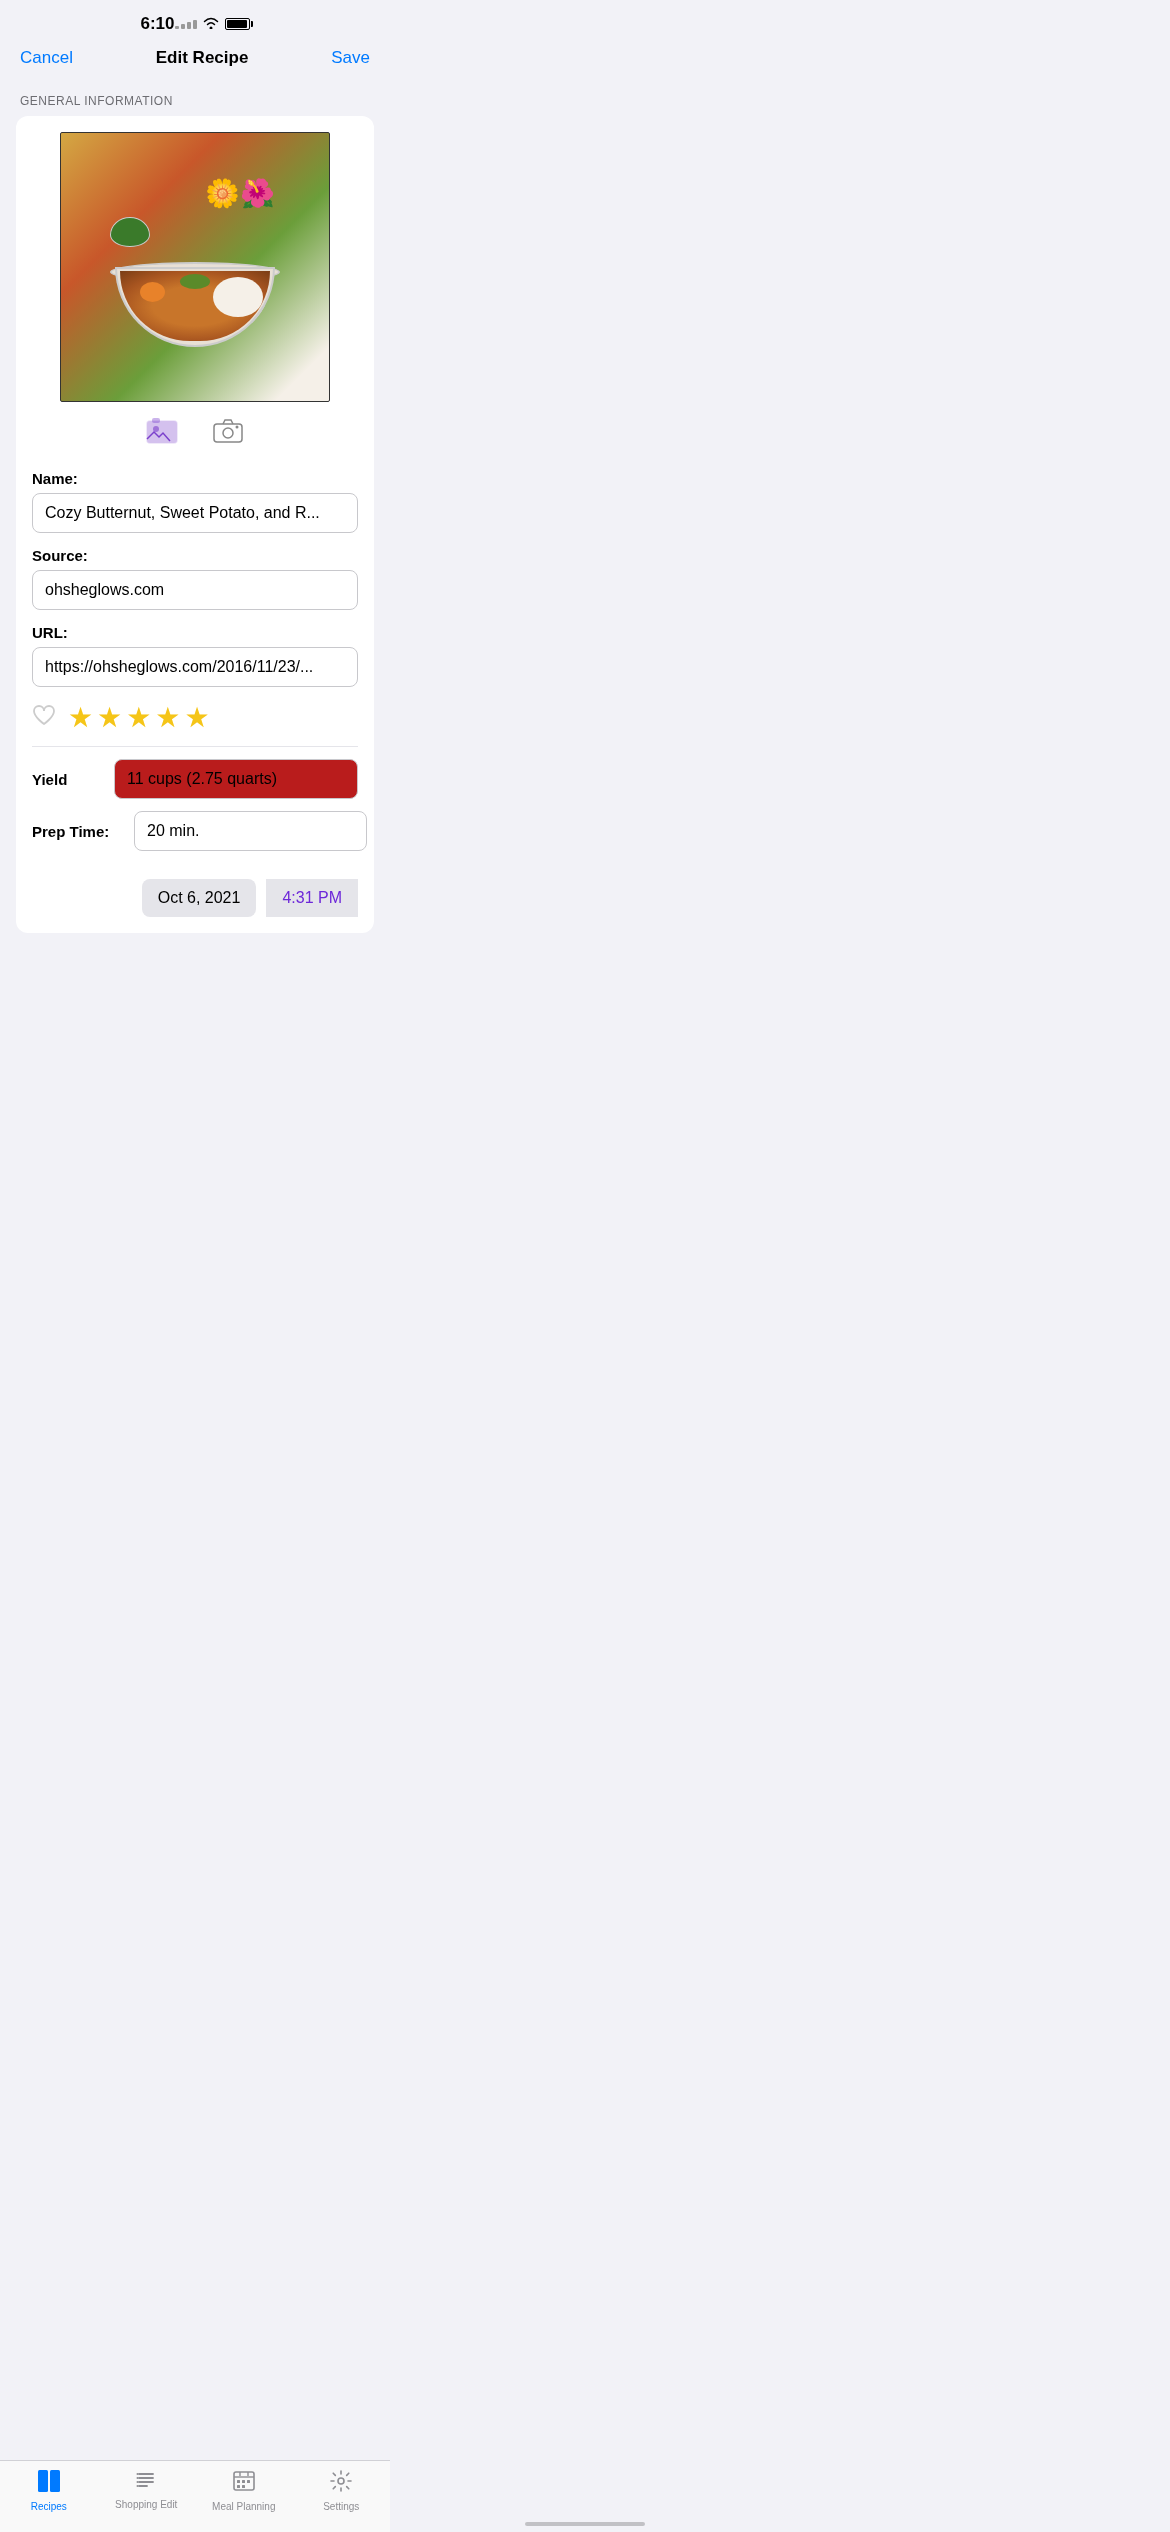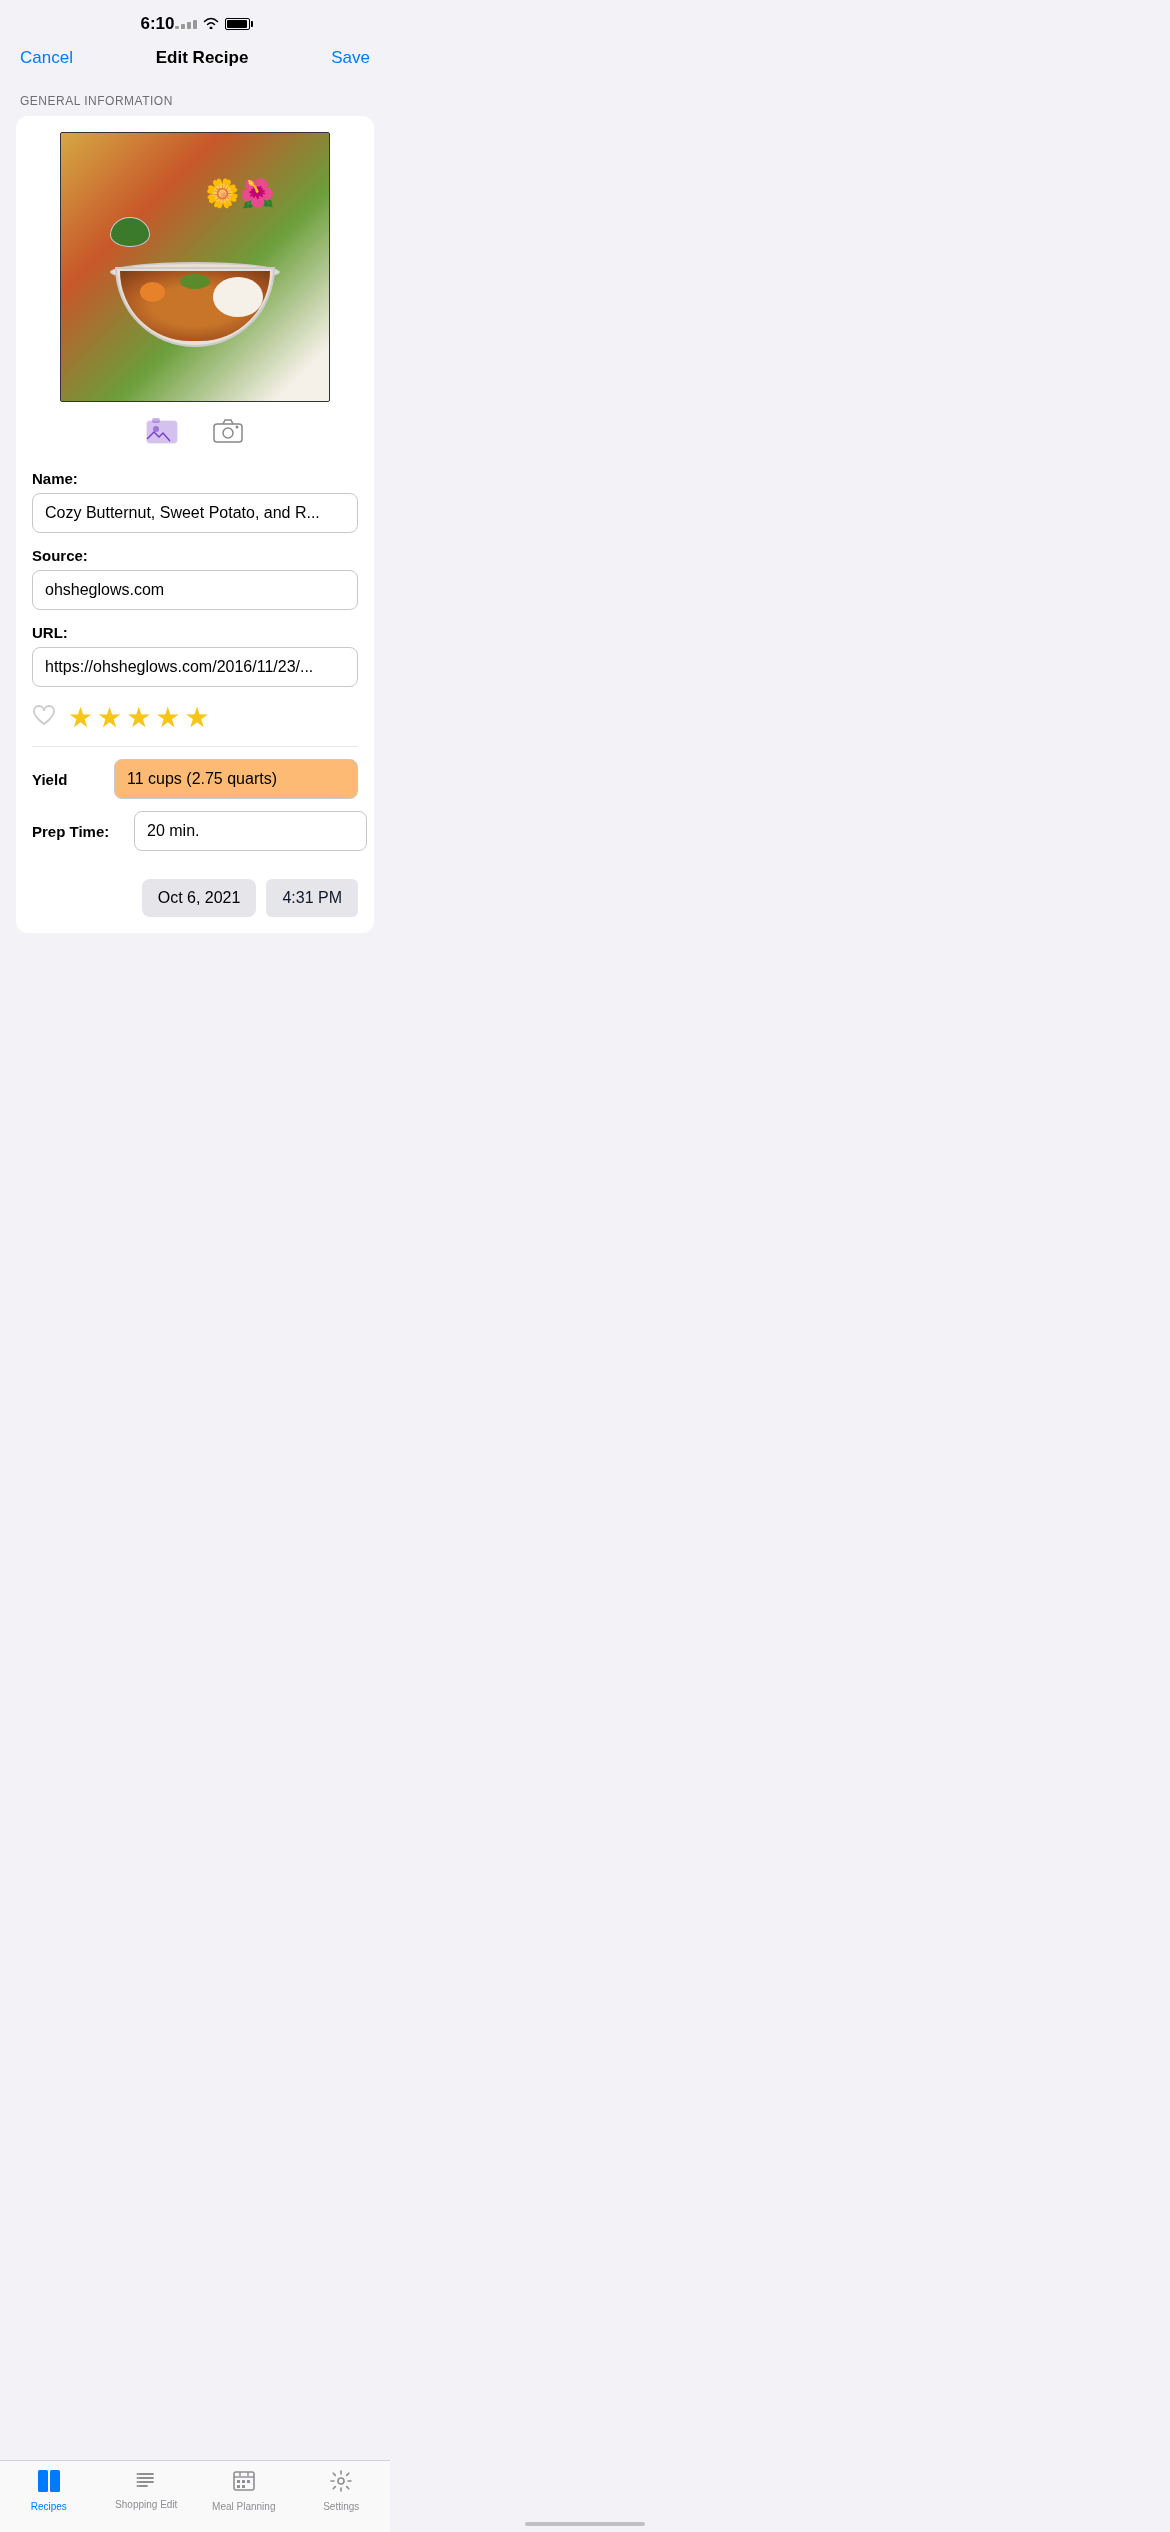--- a/index.html
+++ b/index.html
@@ -307,21 +307,21 @@
       color: #000;
       min-width: 70px;
     }
     .yield-input {
       flex: 1;
       border: 1px solid #c8c8cc;
       border-radius: 8px;
       padding: 10px 12px;
       font-size: 16px;
       color: #000;
-      background: #fdba74;
+      background: #b91c1c;
       outline: none;
     }
 
     .time-row {
       display: flex;
       align-items: center;
       gap: 12px;
       margin-bottom: 28px;
     }
     .time-label {
@@ -353,24 +353,24 @@
       border: none;
       border-radius: 8px;
       padding: 10px 16px;
       font-size: 16px;
       color: #000;
       font-weight: 400;
     }
     .time-btn {
       background: #e5e5ea;
       border: none;
-      border-radius: 6px;
+      border-radius: 0;
       padding: 10px 16px;
       font-size: 16px;
-      color: #0f172a;
+      color: #6d28d9;
       font-weight: 400;
     }
 
     
     .tab-bar {
       position: fixed;
       bottom: 0;
       left: 0;
       width: 390px;
       background: #f9f9f9;

